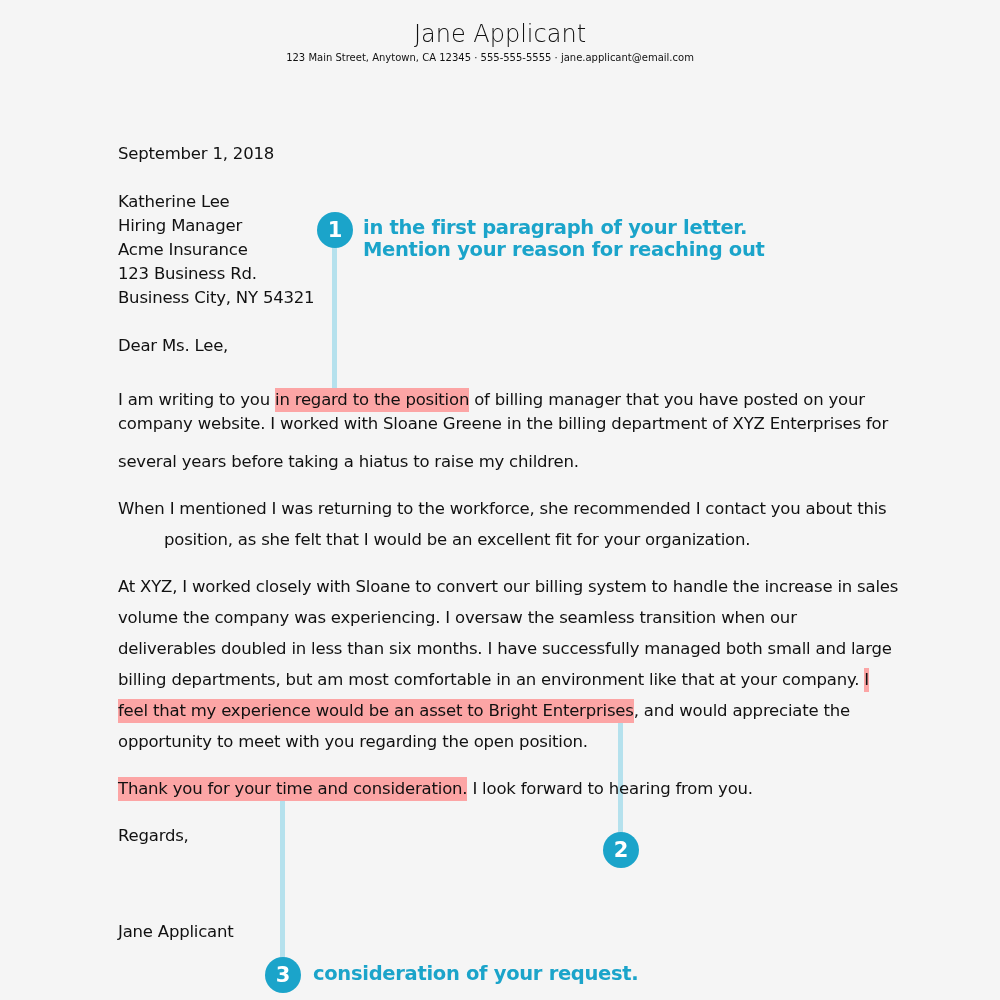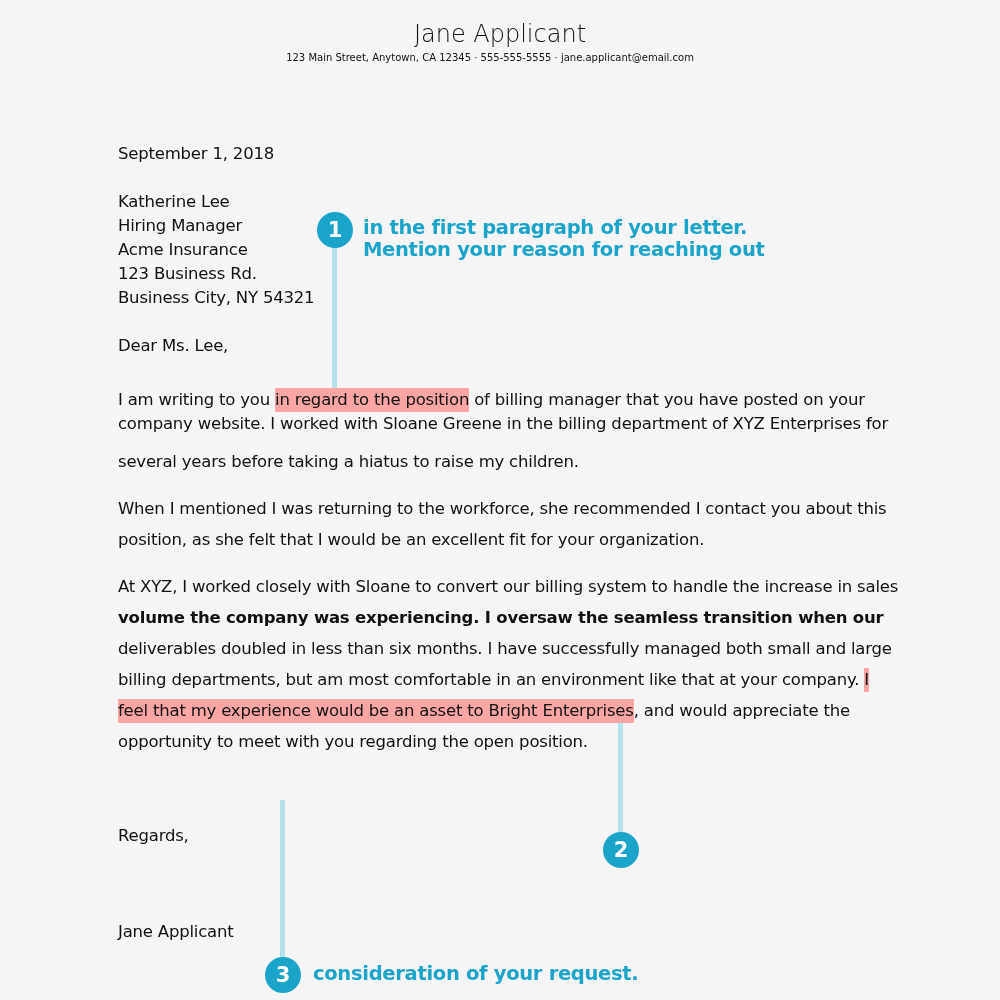--- a/index.html
+++ b/index.html
@@ -65,32 +65,33 @@
   <div class="line" style="top:336px;">Dear Ms. Lee,</div>
 
   <div>
     <div class="line" style="top:390px;"><span>I am writing to you </span><span class="hl">in regard to the position</span><span> of billing manager that you have posted on your</span></div>
     <div class="line" style="top:414px;">company website. I worked with Sloane Greene in the billing department of XYZ Enterprises for</div>
     <div class="line" style="top:452px;">several years before taking a hiatus to raise my children.</div>
   </div>
 
   <div>
     <div class="line" style="top:499px;">When I mentioned I was returning to the workforce, she recommended I contact you about this</div>
-    <div class="line" style="top:530px;">position, as she felt that I would be an excellent fit for your organization.</div>
+    <div class="line" style="top:530px;margin-left:46px;">position, as she felt that I would be an excellent fit for your organization.</div>
   </div>
 
   <div>
     <div class="line" style="top:577px;text-align:center;">At XYZ, I worked closely with Sloane to convert our billing system to handle the increase in sales</div>
-    <div class="line" style="top:608px;font-weight:bold;">volume the company was experiencing. I oversaw the seamless transition when our</div>
+    <div class="line" style="top:608px;">volume the company was experiencing. I oversaw the seamless transition when our</div>
     <div class="line" style="top:639px;">deliverables doubled in less than six months. I have successfully managed both small and large</div>
     <div class="line" style="top:670px;"><span>billing departments, but am most comfortable in an environment like that at your company. </span><span class="hl">I</span></div>
     <div class="line" style="top:701px;"><span class="hl">feel that my experience would be an asset to Bright Enterprises</span><span>, and would appreciate the</span></div>
     <div class="line" style="top:732px;">opportunity to meet with you regarding the open position.</div>
   </div>
 
+  <div class="line" style="top:779px;"><span class="hl">Thank you for your time and consideration.</span><span> I look forward to hearing from you.</span></div>
 
   <div class="line" style="top:826px;">Regards,</div>
   <div class="line" style="top:922px;">Jane Applicant</div>
 
   <div>
     <div class="badge" style="left:317px; top:212px;">1</div>
     <div class="tip" style="left:363px; top:217px;">
       <span>in the first paragraph of your letter.</span>
       <span>Mention your reason for reaching out</span>
     </div>

